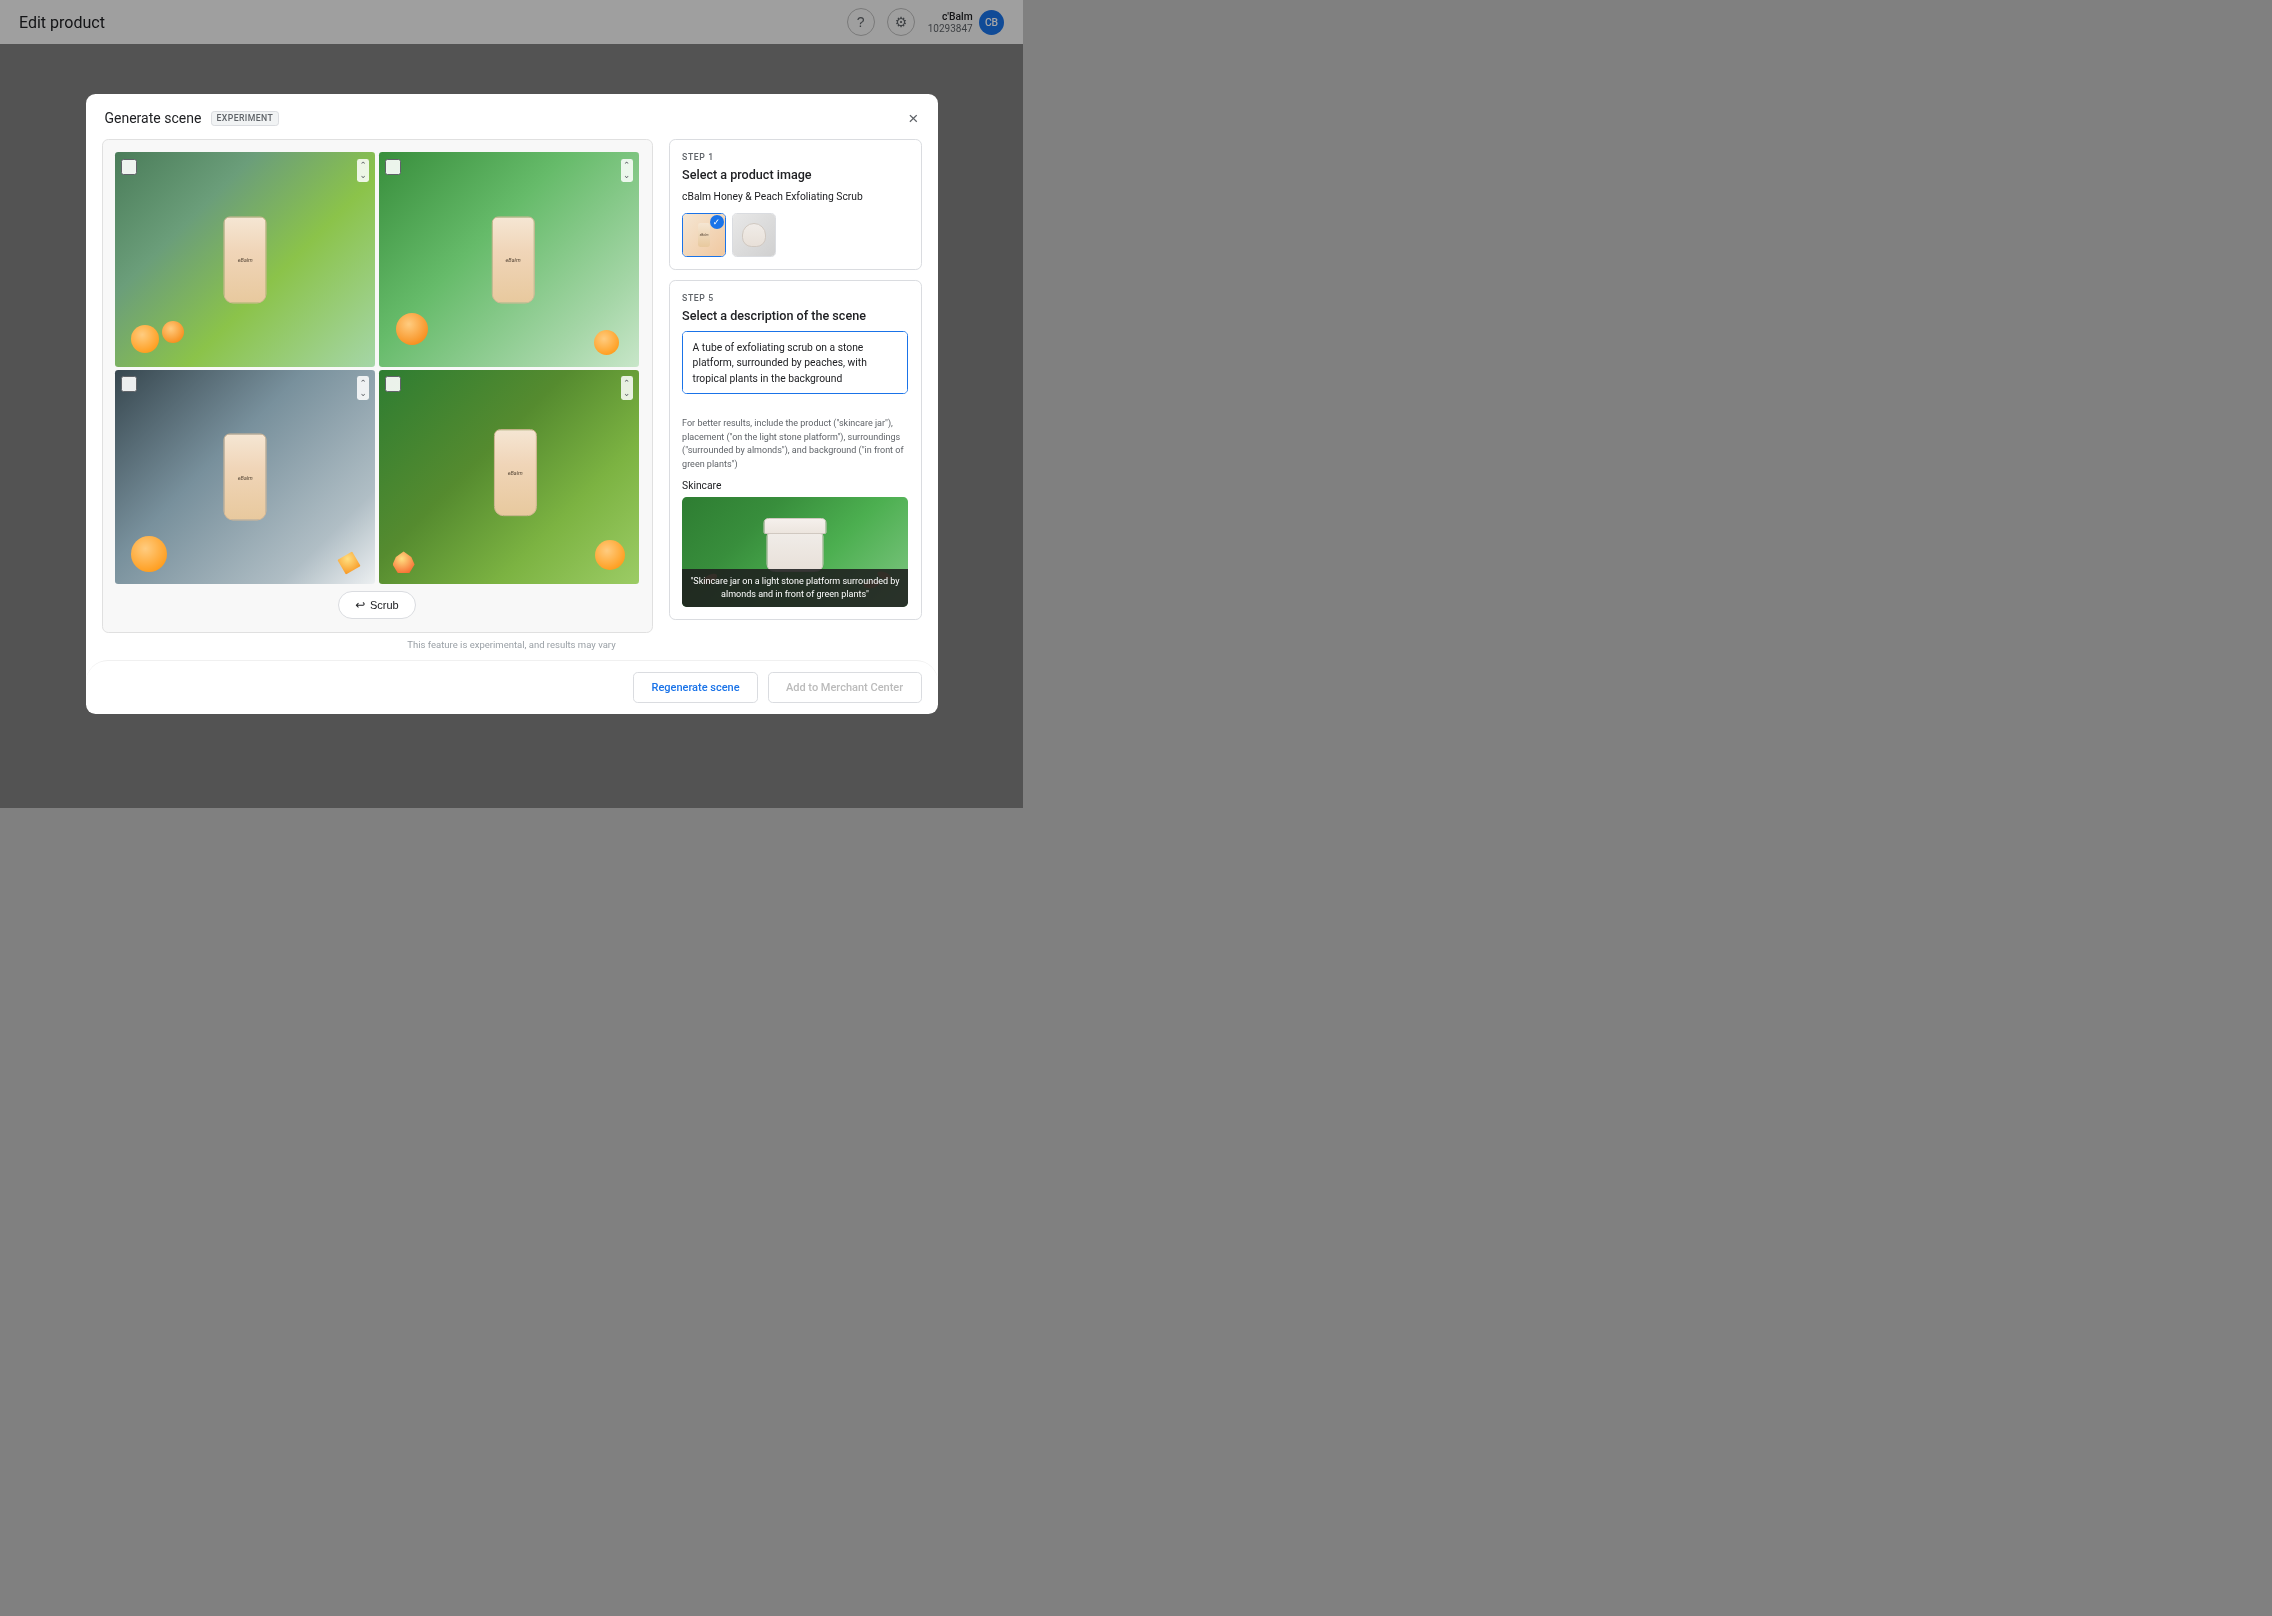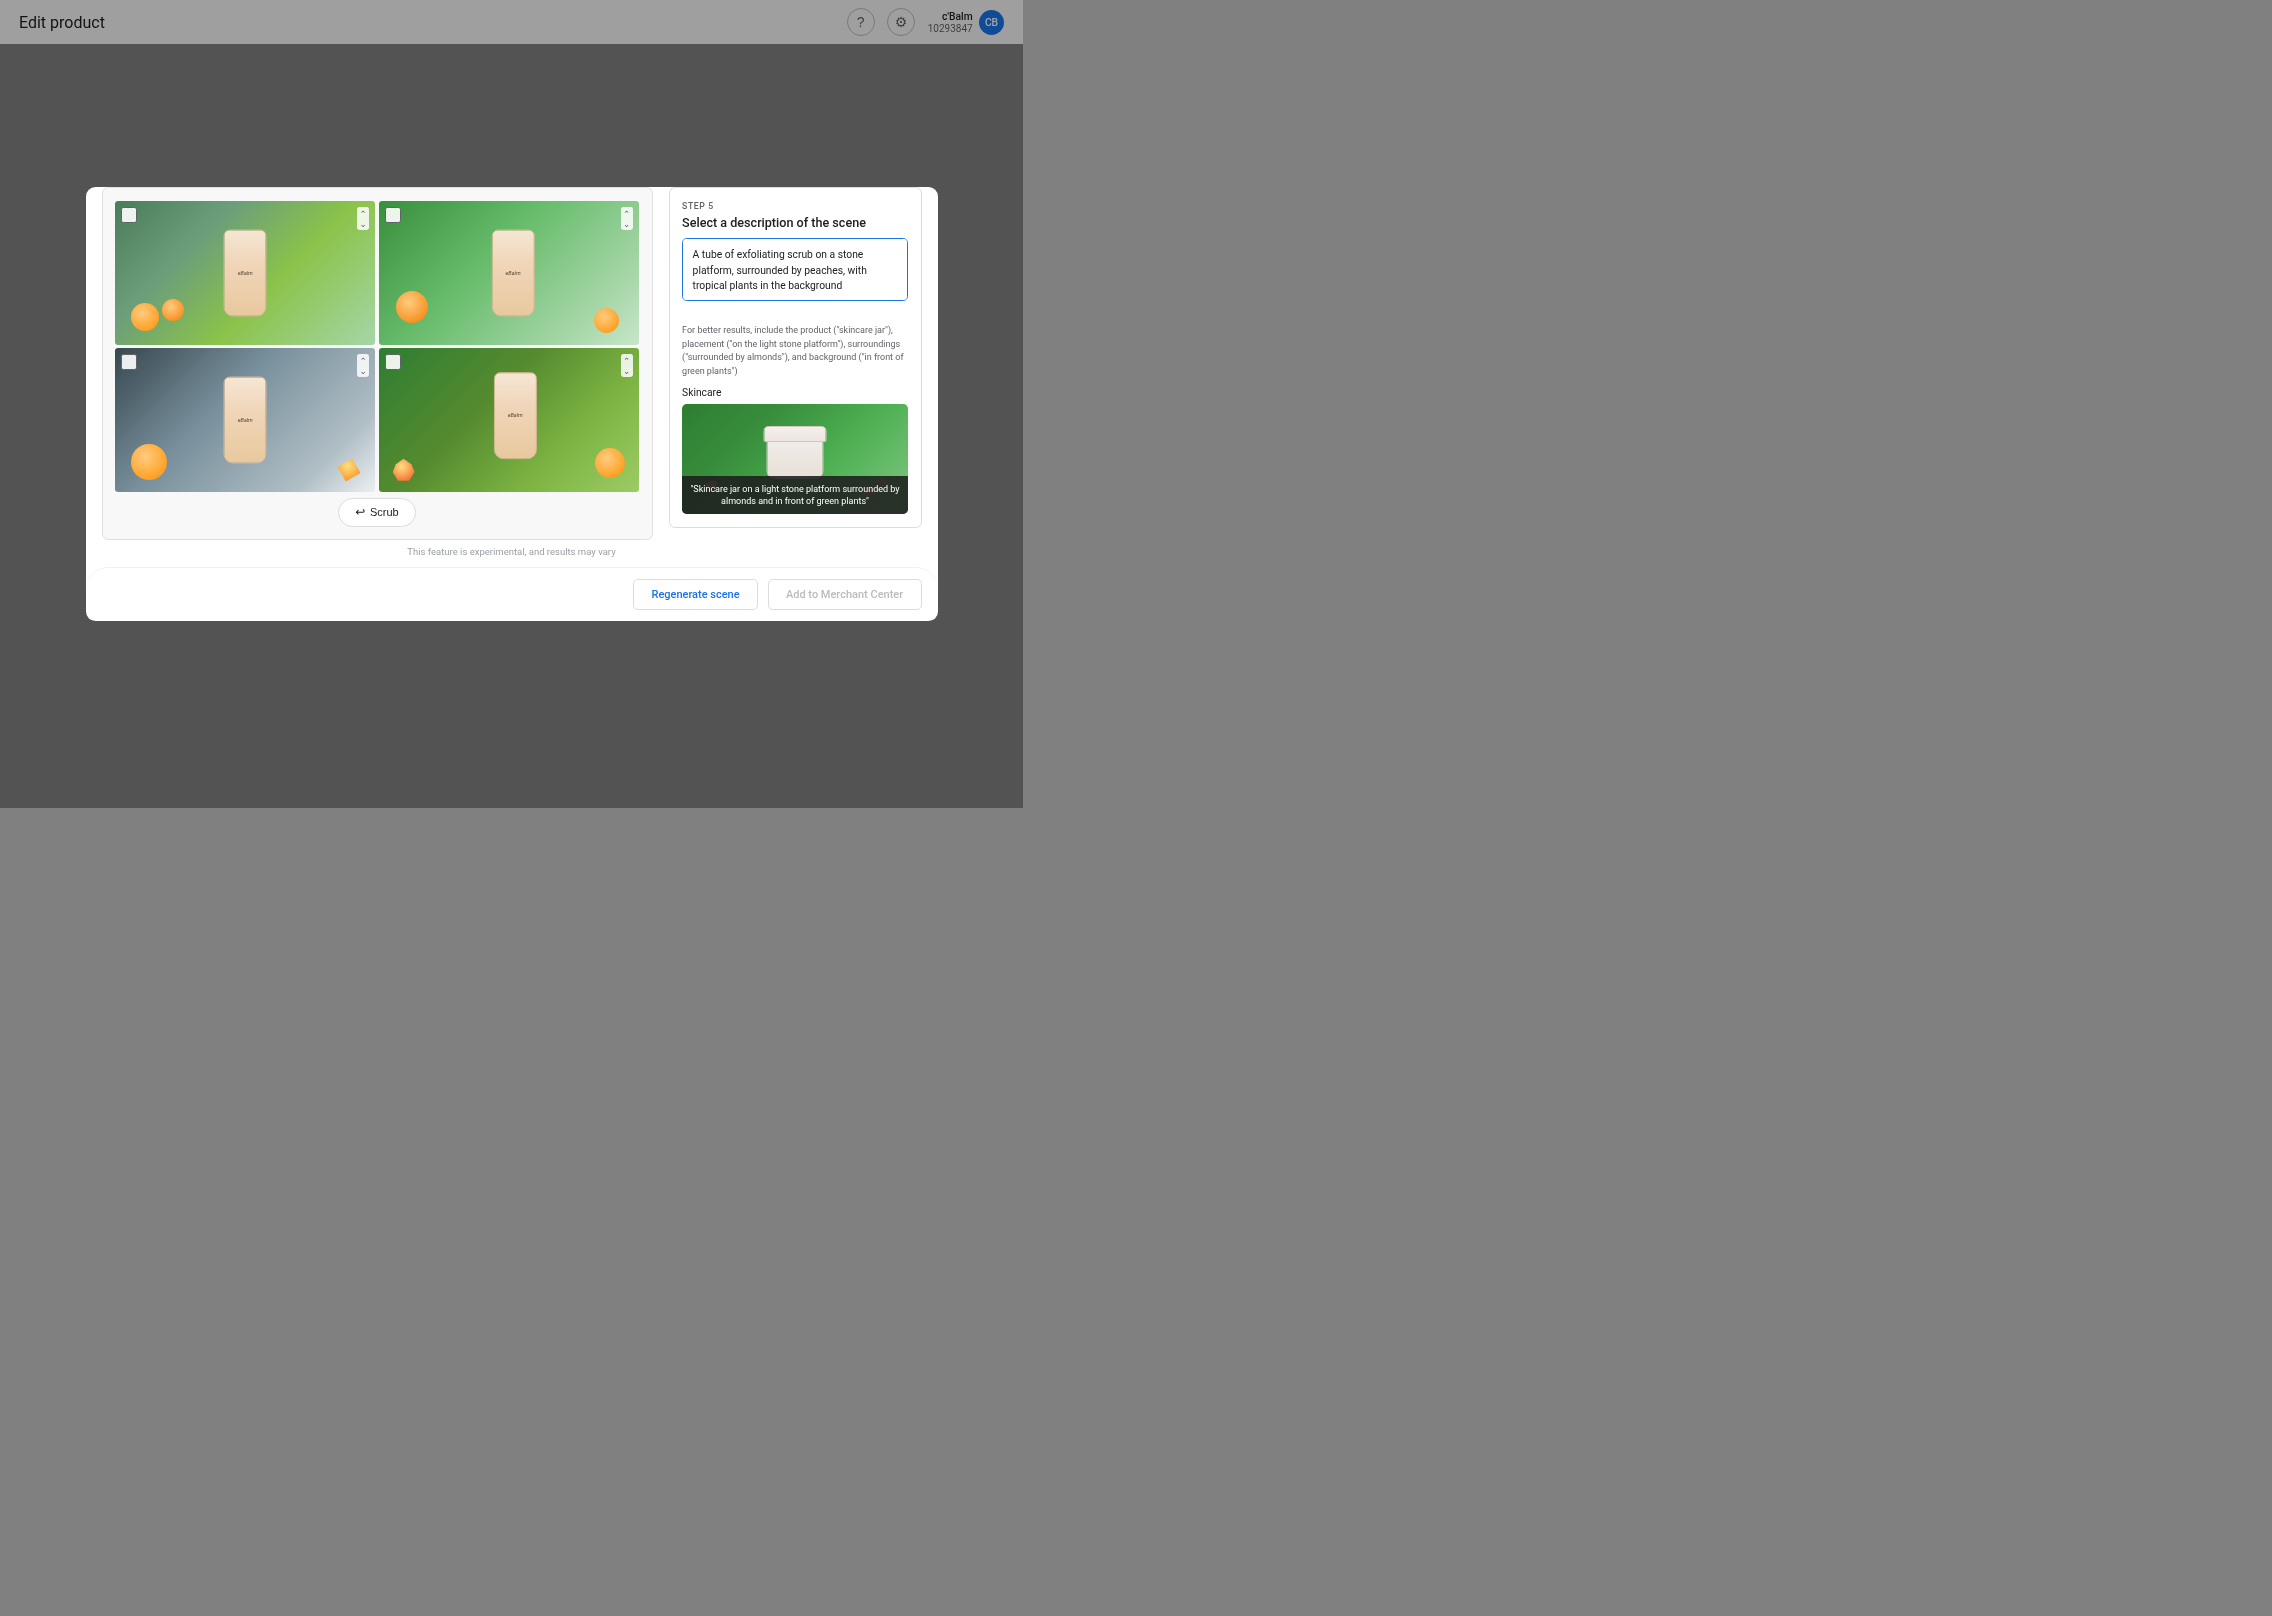--- a/index.html
+++ b/index.html
@@ -419,20 +419,25 @@
         <div style="font-size:10px;color:#5f6368;text-align:right;">10293847</div>
       </div>
       <div class="topbar-avatar">CB</div>
     </div>
   </div>
 </div>
 
 <div class="modal-overlay">
   <div class="modal">
 
+    <div class="modal-header">
+      <span class="modal-header-title">Generate scene</span>
+      <span class="experiment-badge">EXPERIMENT</span>
+      <button class="modal-close">×</button>
+    </div>
 
     <div class="modal-body">
 
       <div class="left-panel">
         <div class="image-grid">
 
           <div class="image-cell img-1">
             <div class="product-overlay"></div>
 
             <div style="position:absolute;bottom:14px;left:16px;width:28px;height:28px;background:radial-gradient(circle at 40% 35%,#ffcc80,#ff8f00);border-radius:50%;"></div>
@@ -467,20 +472,38 @@
         </div>
 
         <button class="undo-btn">
           <span style="font-size:12px;">↩</span>
           <span>Scrub</span>
         </button>
       </div>
 
       <div class="right-panel">
 
+        <div class="step-card">
+          <div class="step-label">STEP 1</div>
+          <div class="step-heading">Select a product image</div>
+          <div class="product-name">cBalm Honey &amp; Peach Exfoliating Scrub</div>
+          <div class="image-thumbs">
+            <div class="thumb thumb-img-1 selected">
+              <div style="width:100%;height:100%;background:linear-gradient(135deg,#f5e6d3,#f0c8a0);display:flex;align-items:center;justify-content:center;">
+                <div style="width:12.6px;height:24px;background:linear-gradient(to bottom,#f5e6d3,#e8c99e);border-radius:2.4px;font-size:3.2px;display:flex;align-items:center;justify-content:center;color:#5a4a3a;font-style:italic;">eBalm</div>
+              </div>
+              <div class="thumb-check">✓</div>
+            </div>
+            <div class="thumb thumb-img-2">
+              <div style="width:100%;height:100%;background:linear-gradient(135deg,#e8e8e8,#d0d0d0);display:flex;align-items:center;justify-content:center;">
+                <div style="width:24px;height:24px;background:linear-gradient(to bottom,#f0ece8,#e8e0d8);border-radius:50% 50% 40% 40%;border:0.8px solid #d0c8c0;"></div>
+              </div>
+            </div>
+          </div>
+        </div>
 
         <div class="step-card">
           <div class="step-label">STEP 5</div>
           <div class="step-heading">Select a description of the scene</div>
           <textarea class="desc-textarea" placeholder="" style="">A tube of exfoliating scrub on a stone platform, surrounded by peaches, with tropical plants in the background</textarea>
           <div class="desc-hint">For better results, include the product ("skincare jar"), placement ("on the light stone platform"), surroundings ("surrounded by almonds"), and background ("in front of green plants")</div>
           <div class="example-label">Skincare</div>
           <div class="example-image">
             <div class="example-img-bg">
 

